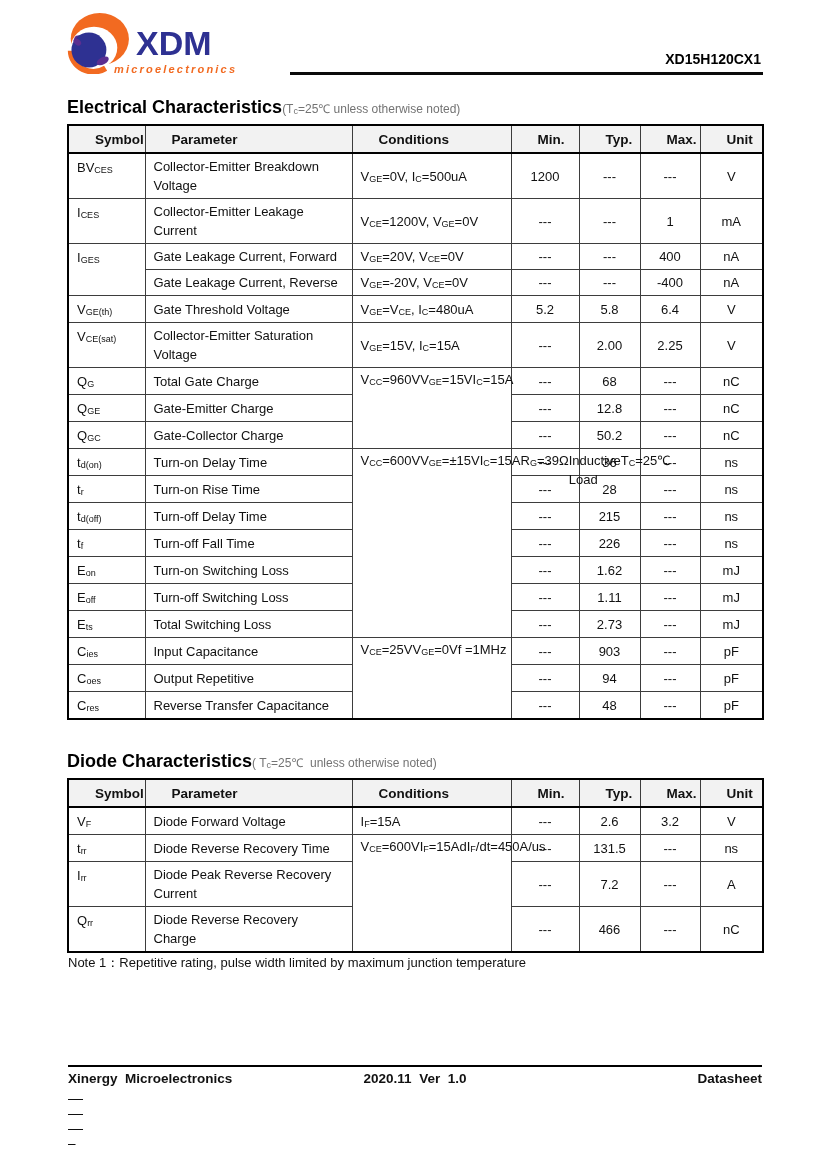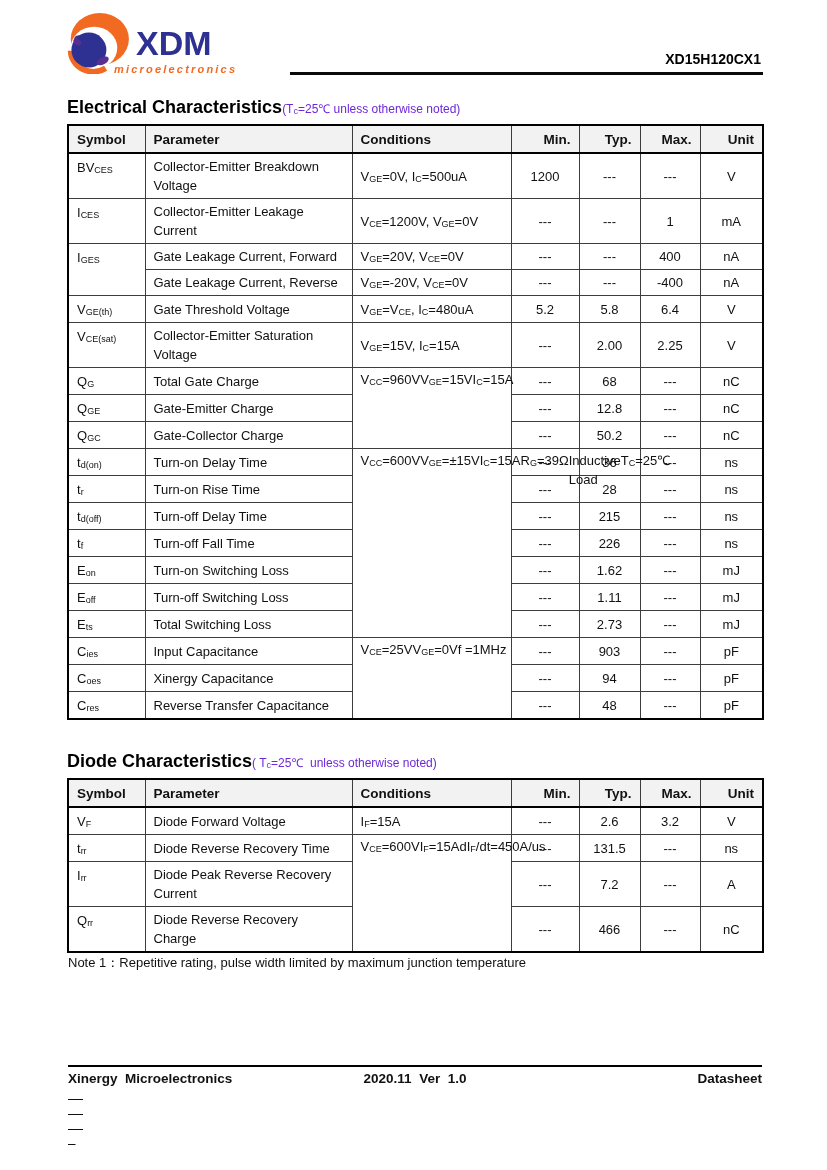--- a/index.html
+++ b/index.html
@@ -17,27 +17,27 @@
                    letter-spacing:2.2px; margin-top:3px; margin-left:-22px; }
   .part-number { position:absolute; top:51px; right:66px; font-weight:bold; font-size:14px; color:#000; }
   .header-rule { position:absolute; left:290px; top:72px; width:473px; height:3px; background:#0a0a0a; }
 
   
   .section { position:absolute; left:67px; width:695px; }
   .section-electrical { top:97px; }
   .section-diode { top:751px; }
   .section-heading { margin:0 0 6px 0; white-space:pre; }
   .section-title { font-size:18px; font-weight:bold; color:#000; }
-  .section-subtitle { font-size:12px; color:#6d28d9;margin-top:45px; }
+  .section-subtitle { font-size:12px; color:#737373;margin-top:45px; }
 
   
   table.data-table { border-collapse:collapse; width:695px; table-layout:fixed; border:2px solid #000; }
   th, td { border:1px solid #3d3d3d; }
   thead th { background:var(--table-header-bg); font-size:13.5px; font-weight:bold;
-             padding:4px 8px; border-bottom:2px solid #000; height:18px; }
+             padding:4px 26px; border-bottom:2px solid #000; height:18px; }
   th.c0, th.c1, th.c2 { text-align:left; }
   th.c3, th.c4, th.c5, th.c6 { text-align:right; }
   td { font-size:13px; padding:3px 8px; line-height:19px; vertical-align:middle; color:#111; }
   td.c0 { vertical-align:top; padding-top:4px; }
   td.c1, td.c2 { text-align:left; }
   td.c3, td.c4, td.c5, td.c6 { text-align:center; }
   td.lines-cell { position:relative; padding:0; }
   .cond-lines { position:absolute; top:2px; bottom:2px; left:8px; right:4px;
                 display:flex; flex-direction:row; justify-content:space-evenly; }
   sub { font-size:9px; vertical-align:-1px; line-height:0; }
@@ -265,21 +265,21 @@
                 <div>f =1MHz</div>
               </div>
             </td>
             <td class="c3">---</td>
             <td class="c4">903</td>
             <td class="c5">---</td>
             <td class="c6">pF</td>
           </tr>
           <tr>
             <td class="c0">C<sub>oes</sub></td>
-            <td class="c1">Xinergy Capacitance</td>
+            <td class="c1">Output Repetitive</td>
             <td class="c3">---</td>
             <td class="c4">94</td>
             <td class="c5">---</td>
             <td class="c6">pF</td>
           </tr>
           <tr>
             <td class="c0">C<sub>res</sub></td>
             <td class="c1">Reverse Transfer Capacitance</td>
             <td class="c3">---</td>
             <td class="c4">48</td>

